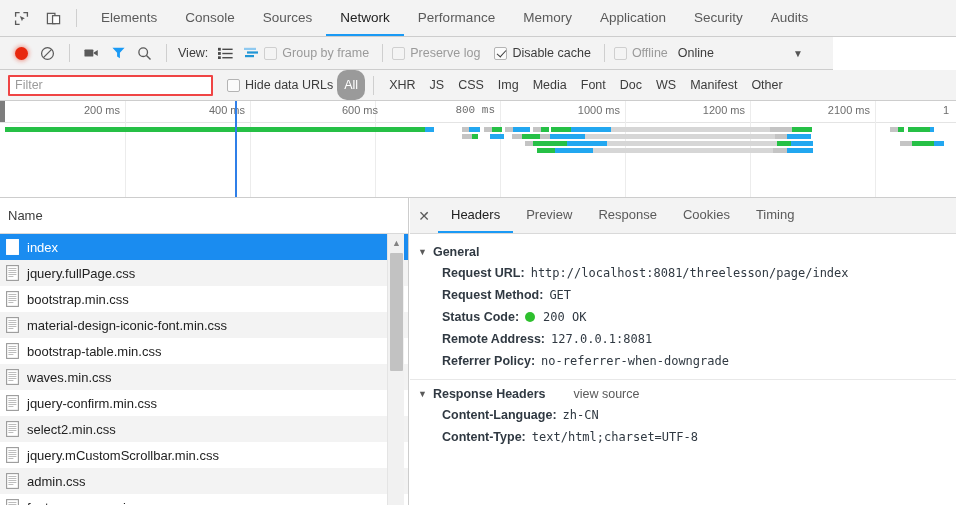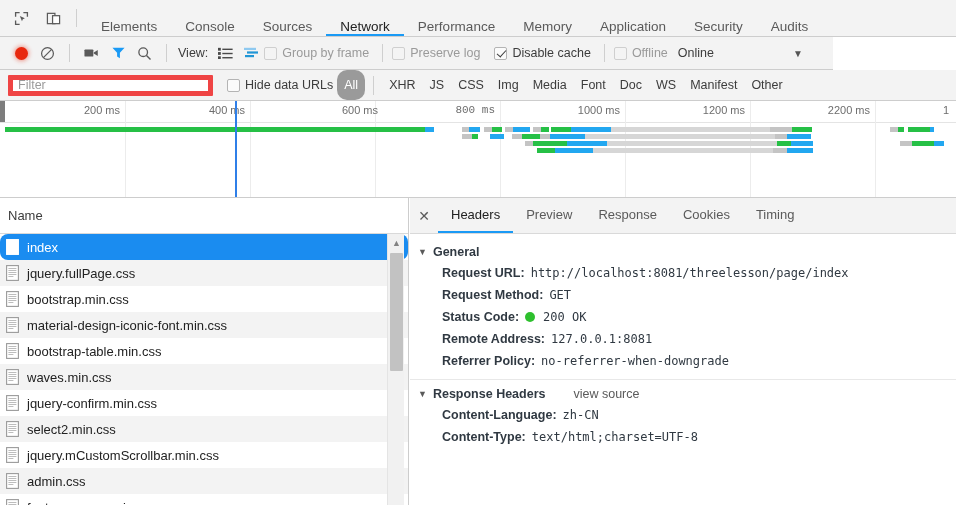--- a/index.html
+++ b/index.html
@@ -23,21 +23,21 @@
   }
   .tool-icons { display: flex; align-items: center; padding: 0 6px 0 8px; gap: 6px; }
   .tool-icon {
     width: 26px; height: 26px; display: flex; align-items: center; justify-content: center;
     cursor: pointer;
   }
   .tool-icon svg { display: block; }
   .vdiv { width: 1px; height: 18px; background: #cfcfcf; align-self: center; margin: 0 4px; }
   .main-tabs { display: flex; align-items: stretch; }
   .main-tab {
-    display: flex; align-items: flex-end; padding: 0 14px;
+    display: flex; align-items: center; padding: 0 14px;
     font-size: 13.5px; color: #5a5a5a; cursor: pointer;
     border-bottom: 2px solid transparent;
     white-space: nowrap;
   }
   .main-tab.active { color: #222; border-bottom-color: #1a9af5; }
 
   
   .toolbar2 {
     position: absolute; left: 0; top: 37px; width: 833px; height: 33px;
     background: #f3f3f3; border-bottom: 1px solid #cdcdcd;
@@ -67,21 +67,21 @@
   .online-txt { color: #3c3c3c; font-size: 12.5px; margin-left: 6px; }
   .caret-down { margin-left: auto; margin-right: 22px; color: #555; font-size: 10px; cursor: pointer; }
 
   
   .filterbar {
     position: absolute; left: 0; top: 70px; width: 956px; height: 31px;
     background: #f3f3f3; border-bottom: 1px solid #cdcdcd;
     display: flex; align-items: center; padding: 0 8px;
   }
   .filter-input {
-    width: 205px; height: 21px; background: #fff; border: 5px solid #ef4444;
+    width: 205px; height: 21px; background: #fff; border: 2px solid #ef4444;
     border-radius: 1px; padding: 0 5px; font-size: 12.5px; color: #333;
     font-family: "Liberation Sans", sans-serif; outline: none;
   }
   .filter-input::placeholder { color: #9b9b9b; }
   .fsep { width:1px; height:19px; background:#cfcfcf; margin:0 8px; }
   .type-pills { display: flex; align-items: center; gap: 0px; }
   .pill {
     padding: 8px 7px; font-size: 12.5px; color: #3c3c3c; cursor: pointer;
     border-radius: 10px; white-space: nowrap;
   }
@@ -113,21 +113,21 @@
   .list-head {
     height: 36px; display:flex; align-items:center; padding-left: 8px;
     font-size: 13px; color: #3c3c3c; border-bottom:1px solid #d9d9d9; background:#fff;
   }
   .rows { position:relative; }
   .row {
     height: 26px; display:flex; align-items:center; padding-left: 6px;
     font-size: 13px; color:#222; cursor:pointer; white-space:nowrap;
   }
   .row:nth-child(even) { background: #f3f3f3; }
-  .row.selected { background: #1a8cf0; color:#fff;border-radius:8px; }
+  .row.selected { background: #1a8cf0; color:#fff; }
   .fileicon { width:13px; height:16px; margin-right:8px; flex:0 0 auto; }
   .scrollbar {
     position:absolute; right:4px; top:36px; width: 17px; height: 271px;
     background:#f1f1f1; border-left:1px solid #e4e4e4;
   }
   .sb-arrow {
     width:17px; height:17px; display:flex; align-items:center; justify-content:center;
     color:#828282; font-size:9px;
   }
   .sb-thumb {
@@ -325,21 +325,21 @@
         <div class="tick-lbl" style="left: 250px;">400 ms</div>
         <div class="tick" style="left: 375px;"></div>
         <div class="tick-lbl" style="left: 383px;">600 ms</div>
         <div class="tick" style="left: 500px;"></div>
         <div class="tick-lbl" style="left: 500px; font-family: Liberation Mono, monospace;">800 ms</div>
         <div class="tick" style="left: 625px;"></div>
         <div class="tick-lbl" style="left: 625px;">1000 ms</div>
         <div class="tick" style="left: 750px;"></div>
         <div class="tick-lbl" style="left: 750px;">1200 ms</div>
         <div class="tick" style="left: 875px;"></div>
-        <div class="tick-lbl" style="left: 875px;">2200 ms</div>
+        <div class="tick-lbl" style="left: 875px;">2100 ms</div>
         <div class="tick-lbl" style="left: 954px;">1</div>
       </div>
     <div id="bars">
         <div class="bar c-green" style="left: 5px; width: 420px; top: 26px;"></div>
         <div class="bar c-blue" style="left: 425px; width: 9px; top: 26px;"></div>
         <div class="bar c-grey" style="left: 462px; width: 7px; top: 26px;"></div>
         <div class="bar c-blue" style="left: 469px; width: 11px; top: 26px;"></div>
         <div class="bar c-grey" style="left: 484px; width: 8px; top: 26px;"></div>
         <div class="bar c-green" style="left: 492px; width: 10px; top: 26px;"></div>
         <div class="bar c-grey" style="left: 505px; width: 8px; top: 26px;"></div>

